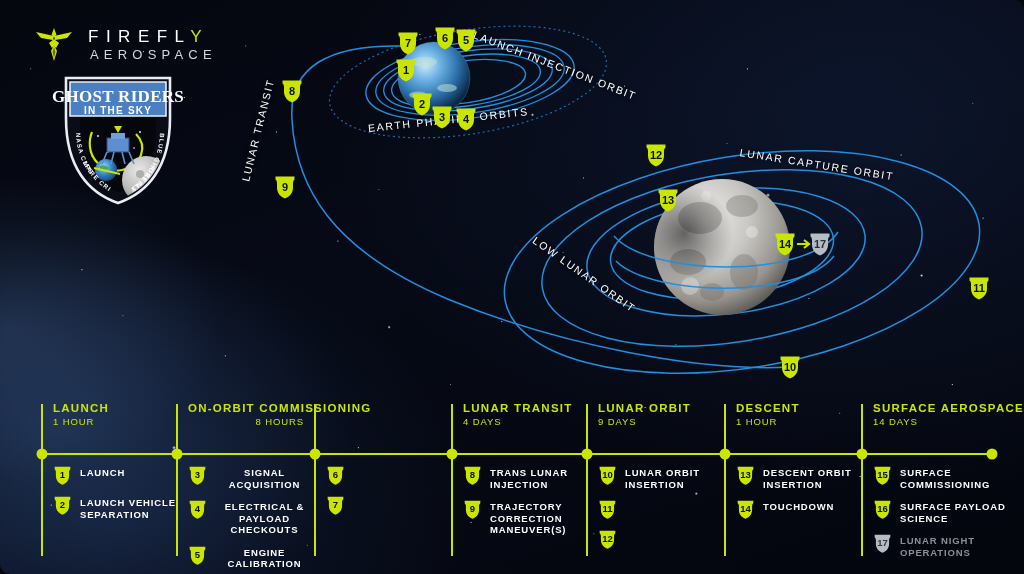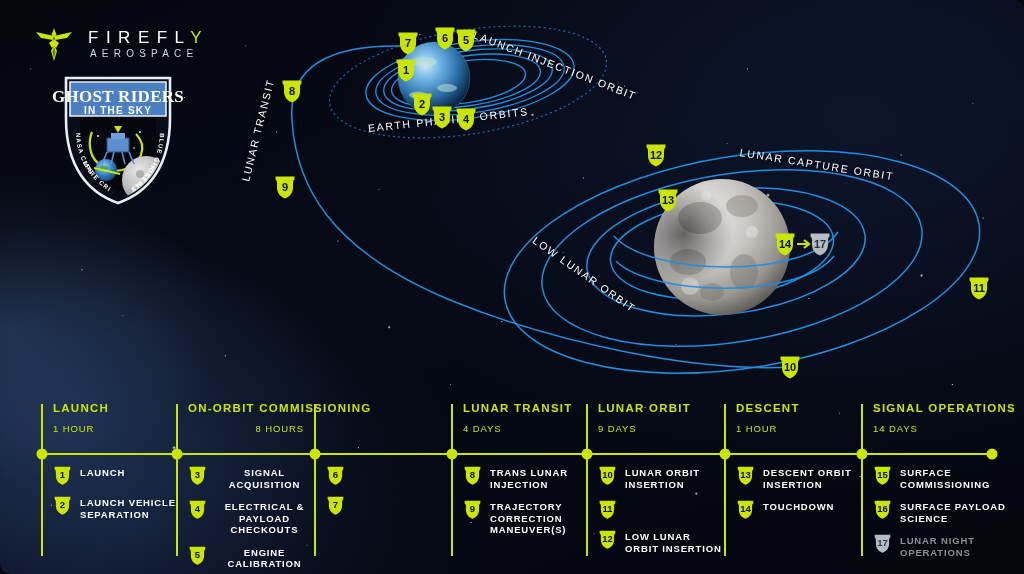--- a/index.html
+++ b/index.html
@@ -81,21 +81,21 @@
       radial-gradient(1px 1px at 58% 93%, #a3b3d3, transparent),
       radial-gradient(1px 1px at 30% 95%, #94a6cb, transparent);
     opacity: .7;
   }
 
   
   #logo-block { position:absolute; left:34px; top:24px; display:flex; align-items:center; gap:14px; }
   #logo-word { display:flex; flex-direction:column; gap:3px; }
   #logo-name { font-size:17px; letter-spacing:7.5px; color:#ffffff; font-weight:400; line-height:1; }
   #logo-name .accent { color:#c9e500; }
-  #logo-sub { font-size:10px; letter-spacing:5.2px; color:#cfd6e2; line-height:1; padding-left:2px; }
+  #logo-sub { font-size:13px; letter-spacing:5.2px; color:#cfd6e2; line-height:1; padding-left:2px; }
 
   
   #patch { position:absolute; left:48px; top:74px; width:140px; height:132px; }
 
   
   #diagram { position:absolute; left:0; top:0; width:1024px; height:400px; }
 
   
   .orbit-label {
     position:absolute; color:#ffffff; font-size:10.5px; letter-spacing:1.7px;
@@ -113,21 +113,21 @@
     color:#0c1220; line-height:1; padding-bottom:1px; letter-spacing:0;
   }
   .marker.grey .num { color:#2b2f36; }
 
   
   #timeline { position:absolute; left:6px; top:398px; width:1024px; height:176px; }
   .tl-col { position:absolute; top:0; height:176px; }
   .tl-vline { position:absolute; left:0; top:6px; width:2px; height:152px; background:#c9e500; }
   .tl-head { position:absolute; left:12px; top:4px; }
   .tl-title { color:#c9e500; font-size:11.5px; font-weight:bold; letter-spacing:1.25px; line-height:13px; white-space:nowrap; }
-  .tl-dur { color:#c9e500; font-size:9.5px; letter-spacing:.9px; line-height:12px; margin-top:8px; }
+  .tl-dur { color:#c9e500; font-size:9.5px; letter-spacing:.9px; line-height:12px; margin-top:1px; }
   .tl-hline { position:absolute; left:35px; top:55px; width:952px; height:2px; background:#c9e500; }
   .tl-dot { position:absolute; width:11px; height:11px; border-radius:50%; background:#c9e500; transform:translate(-50%,-50%); top:56px; }
   .tl-items { position:absolute; left:12px; top:66px; }
   .tl-item { position:relative; display:flex; align-items:flex-start; gap:8px; margin-bottom:8px; }
   .tl-badge { position:relative; width:19px; height:21px; flex:0 0 19px; display:flex; align-items:center; justify-content:center; margin-top:1px; }
   .tl-badge .shield { position:absolute; inset:0; }
   .tl-badge .num { position:relative; z-index:2; font-size:9.5px; font-weight:bold; color:#0c1220; line-height:1; padding-bottom:1px; }
   .tl-badge.grey .num { color:#33373f; }
   .tl-label { color:#ffffff; font-size:9.5px; letter-spacing:.85px; line-height:11.5px; font-weight:bold; text-transform:uppercase; padding-top:3px; }
   .tl-item.dim .tl-label { color:#8d8f95; }
@@ -530,21 +530,20 @@
                 <span class="num">11</span>
               </span>
             </div>
             <div class="tl-item">
               <span class="tl-badge">
                 <svg class="shield" viewBox="0 0 23 25">
                   <path d="M2 2 H21 V5 C21 5 19.5 6 19.5 8.5 V13 C19.5 19 15.5 22.5 11.5 24 C7.5 22.5 3.5 19 3.5 13 V8.5 C3.5 6 2 5 2 5 Z" fill="#c9e500"></path>
                 </svg>
                 <span class="num">12</span>
               </span>
-              <span class="tl-label">LOW LUNAR ORBIT INSERTION</span>
             </div>
           </div>
         </div>
         <div class="tl-col" style="left: 718px; width: 137px;">
           <div class="tl-vline"></div>
           <div class="tl-head">
             <div class="tl-title">DESCENT</div>
             <div class="tl-dur">1 HOUR</div>
           </div>
           <div class="tl-items">
@@ -564,21 +563,21 @@
                 </svg>
                 <span class="num">14</span>
               </span>
               <span class="tl-label">TOUCHDOWN</span>
             </div>
           </div>
         </div>
         <div class="tl-col" style="left: 855px; width: 160px;">
           <div class="tl-vline"></div>
           <div class="tl-head">
-            <div class="tl-title">SIGNAL OPERATIONS</div>
+            <div class="tl-title">SURFACE AEROSPACE</div>
             <div class="tl-dur">14 DAYS</div>
           </div>
           <div class="tl-items">
             <div class="tl-item">
               <span class="tl-badge">
                 <svg class="shield" viewBox="0 0 23 25">
                   <path d="M2 2 H21 V5 C21 5 19.5 6 19.5 8.5 V13 C19.5 19 15.5 22.5 11.5 24 C7.5 22.5 3.5 19 3.5 13 V8.5 C3.5 6 2 5 2 5 Z" fill="#c9e500"></path>
                 </svg>
                 <span class="num">15</span>
               </span>

